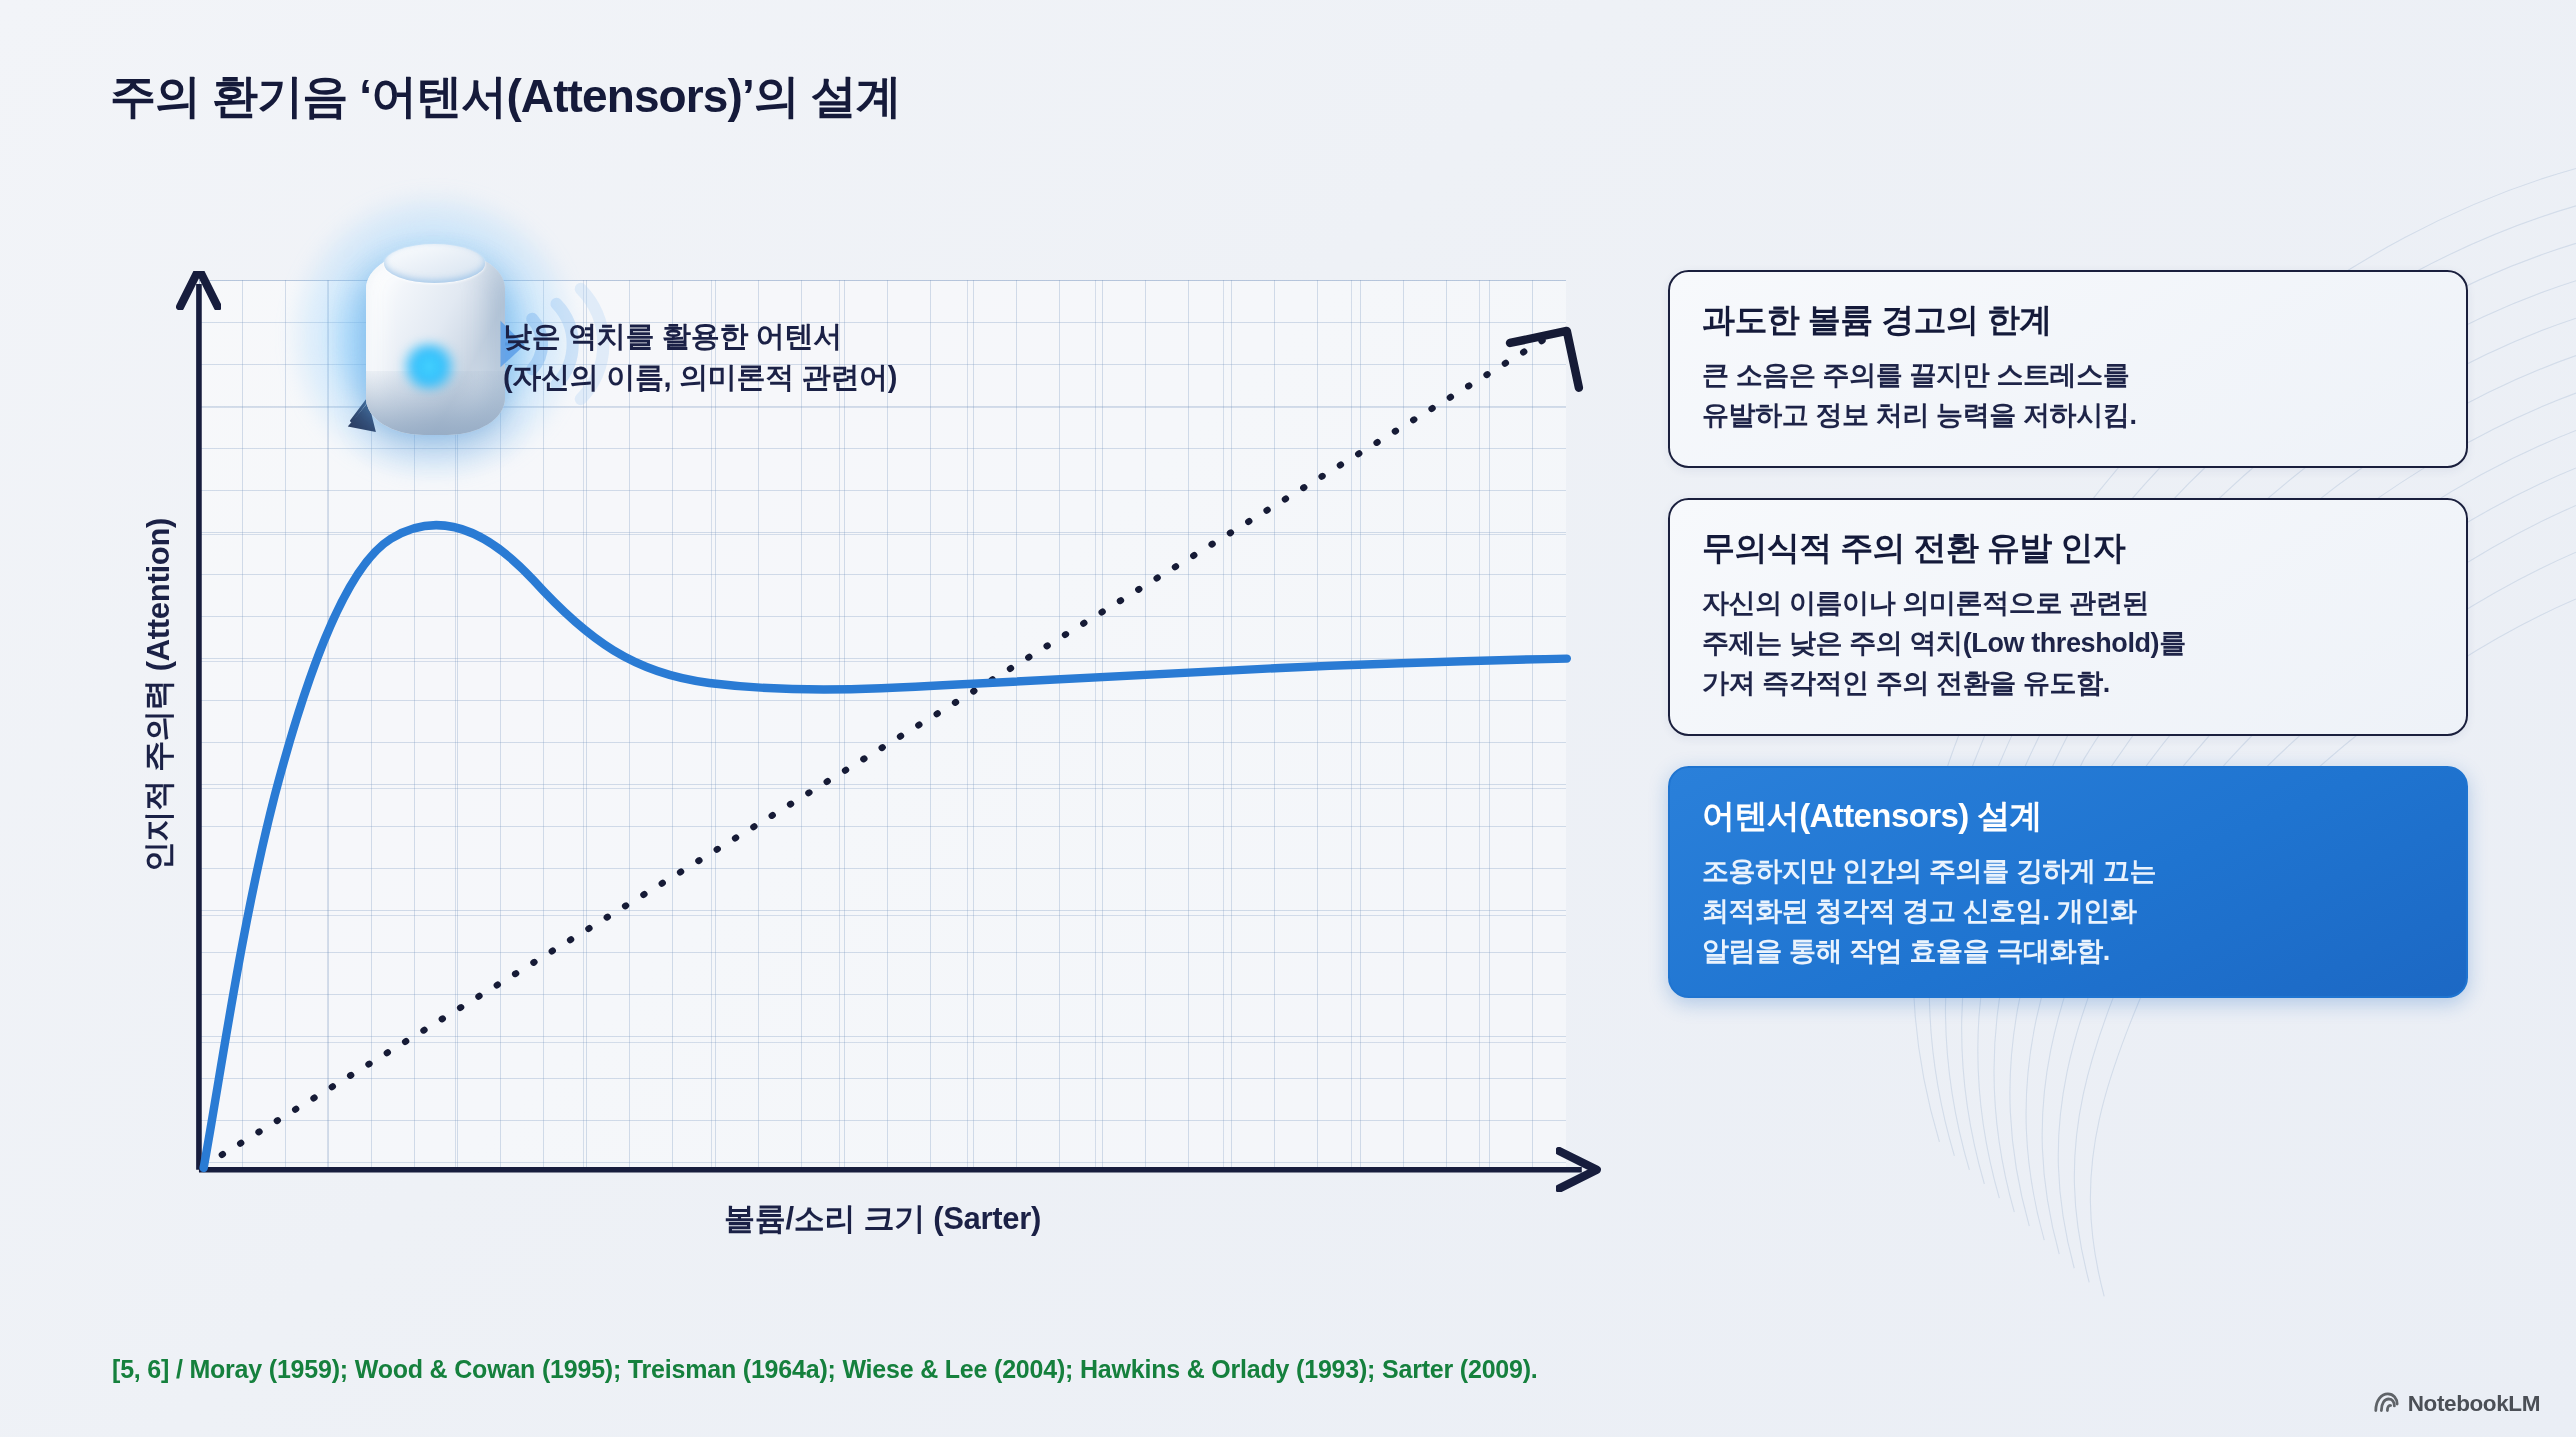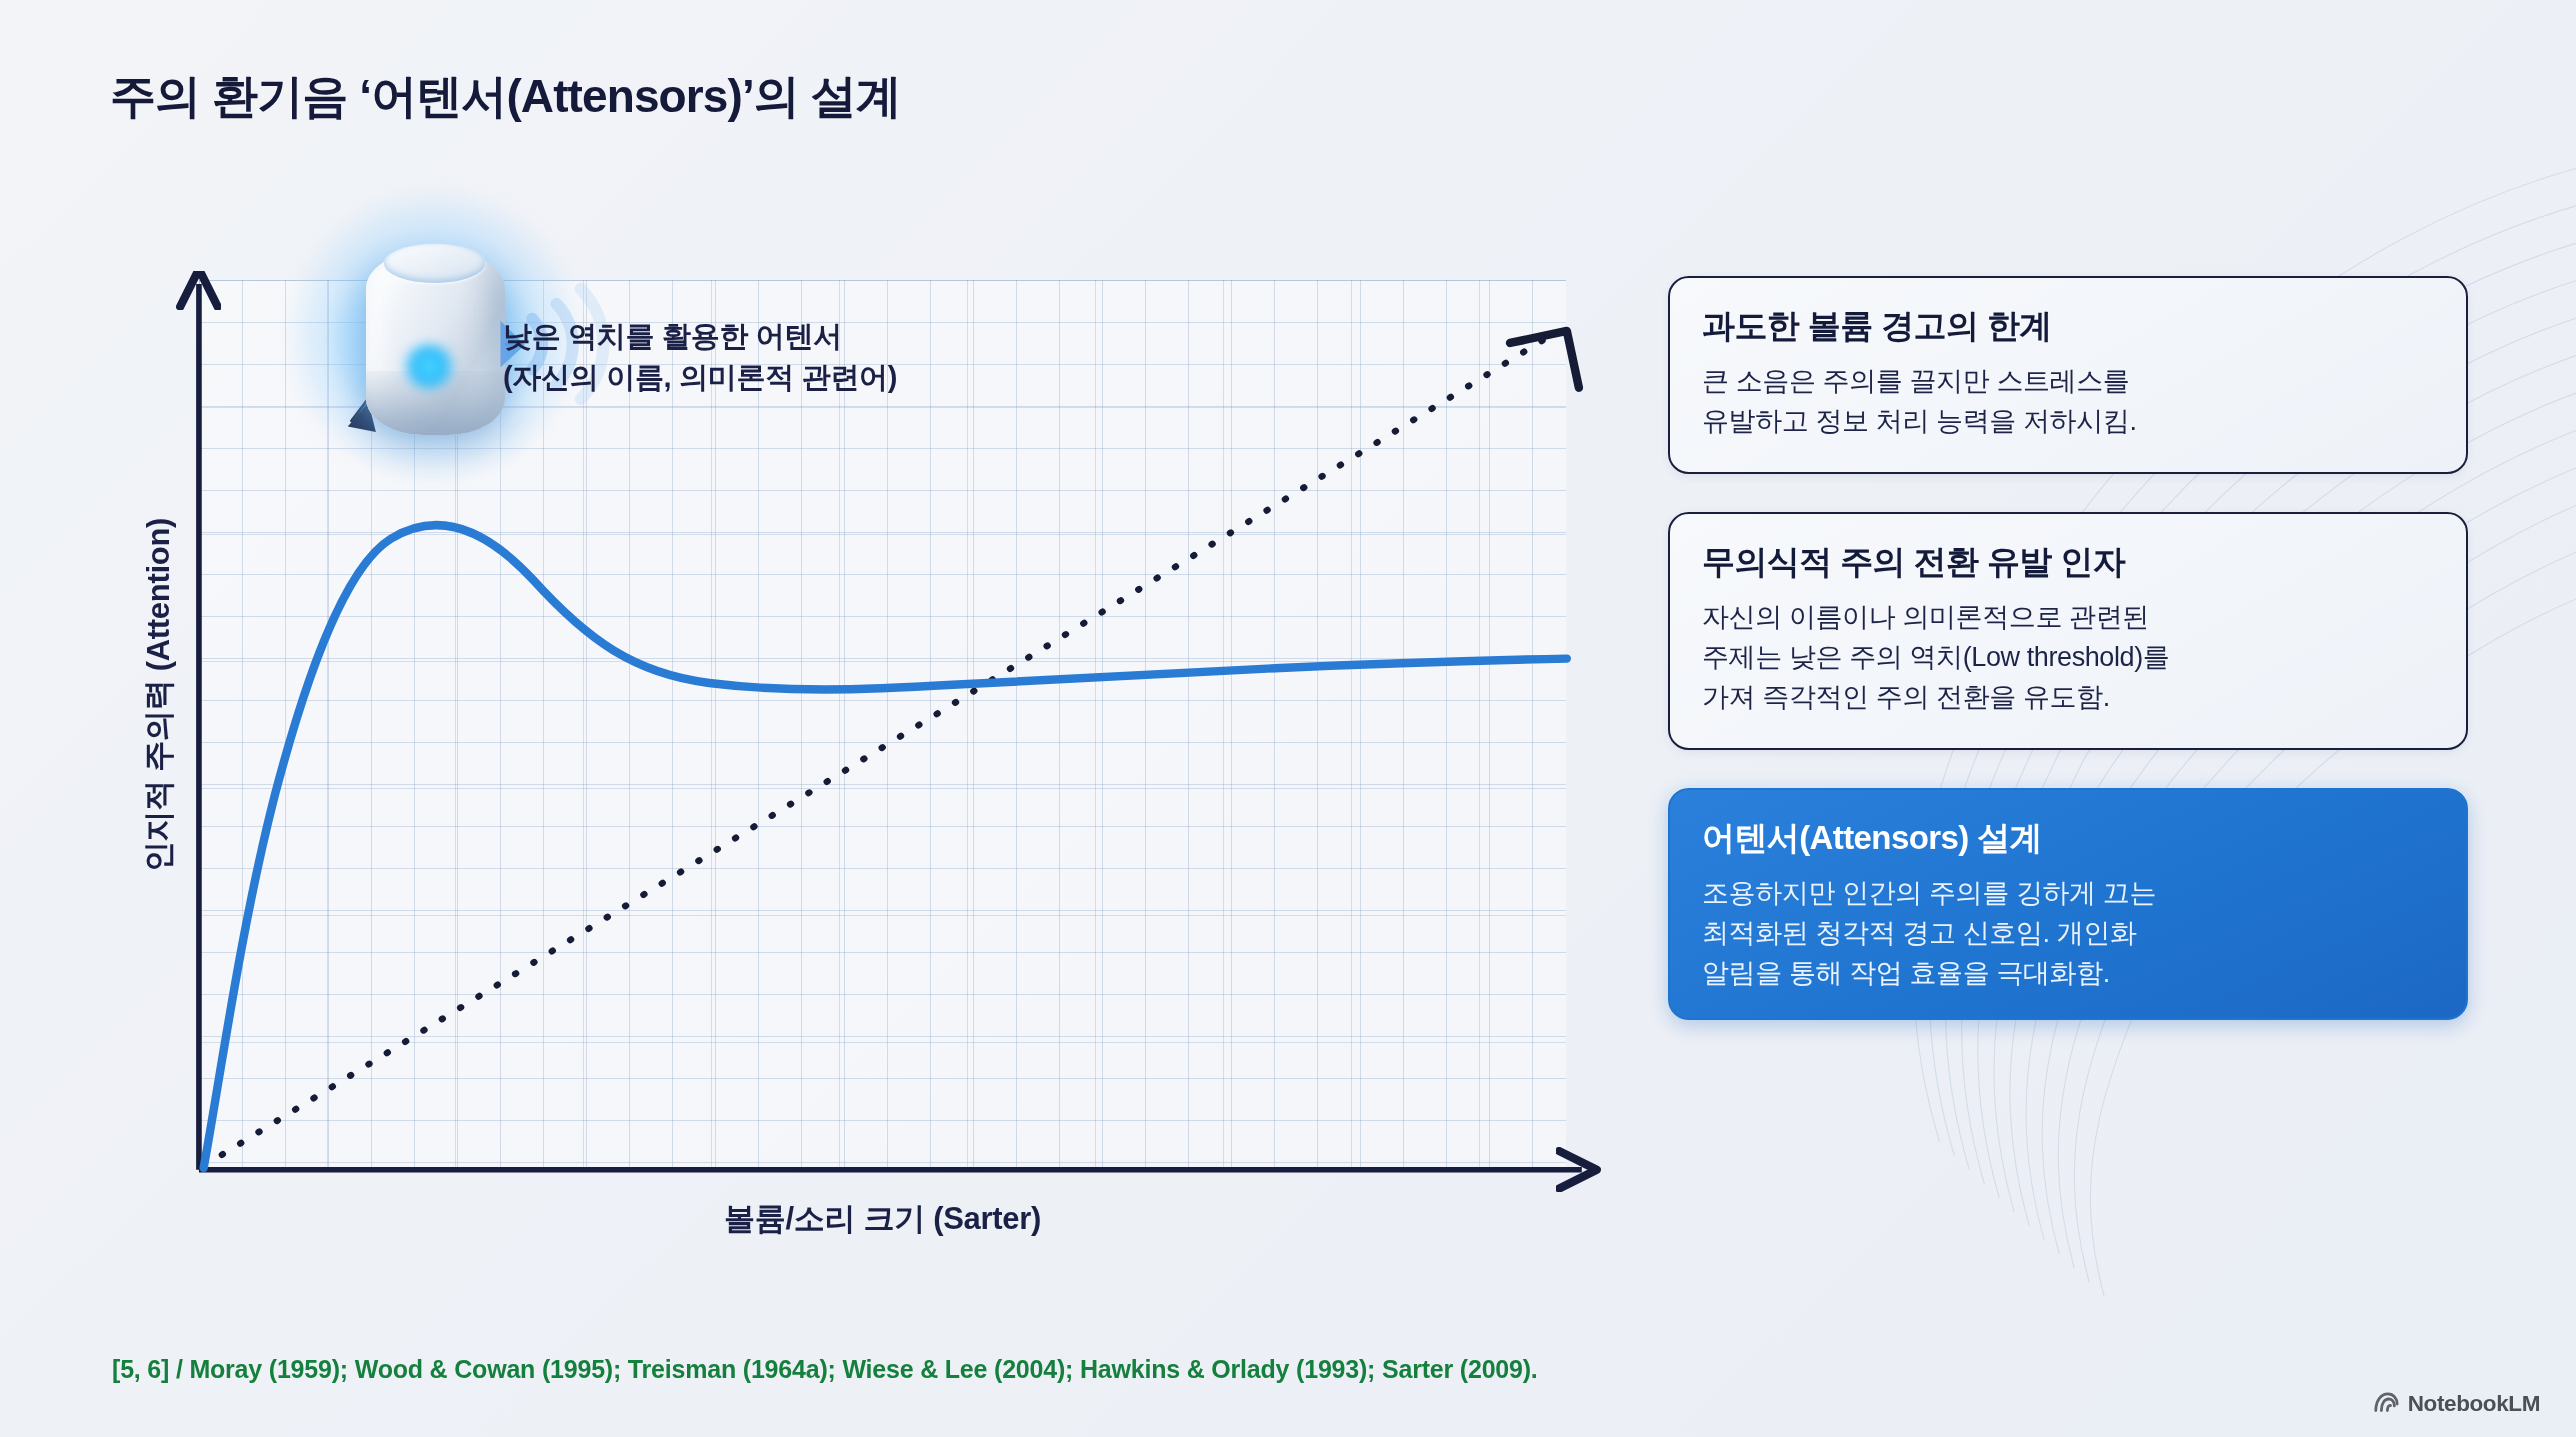--- a/index.html
+++ b/index.html
@@ -186,46 +186,46 @@
     font-weight: 600;
     line-height: 1.42;
     color: #1b2146;
     letter-spacing: -0.3px;
   }
 
   
   .cards {
     position: absolute;
     left: 1668px;
-    top: 276px;
+    top: 270px;
     width: 800px;
     display: flex;
     flex-direction: column;
-    gap: 38px;
+    gap: 30px;
   }
 
   .card {
     border: 2.8px solid #1a1f3d;
     border-radius: 20.6px;
     background: linear-gradient(150deg, #f7f9fc 0%, #eef2f8 100%);
     padding: 26px 32px 30px 32px;
     box-shadow: 0 2.8px 9.4px rgba(40,60,110,.07);
   }
 
   .card-title {
     font-size: 33px;
     font-weight: 700;
     color: #141a3a;
     letter-spacing: -0.6px;
     margin-bottom: 13px;
   }
 
   .card-body {
     font-size: 27px;
-    font-weight: 400;
+    font-weight: 700;
     line-height: 1.48;
     color: #1e2448;
     letter-spacing: -0.4px;
     white-space: pre-line;
   }
 
   .card.accent {
     background: linear-gradient(155deg, #2a80da 0%, #1f74d0 55%, #1c68c4 100%);
     border-color: #1f74d0;
     box-shadow: 0 5.6px 19px rgba(30,105,195,.28);

